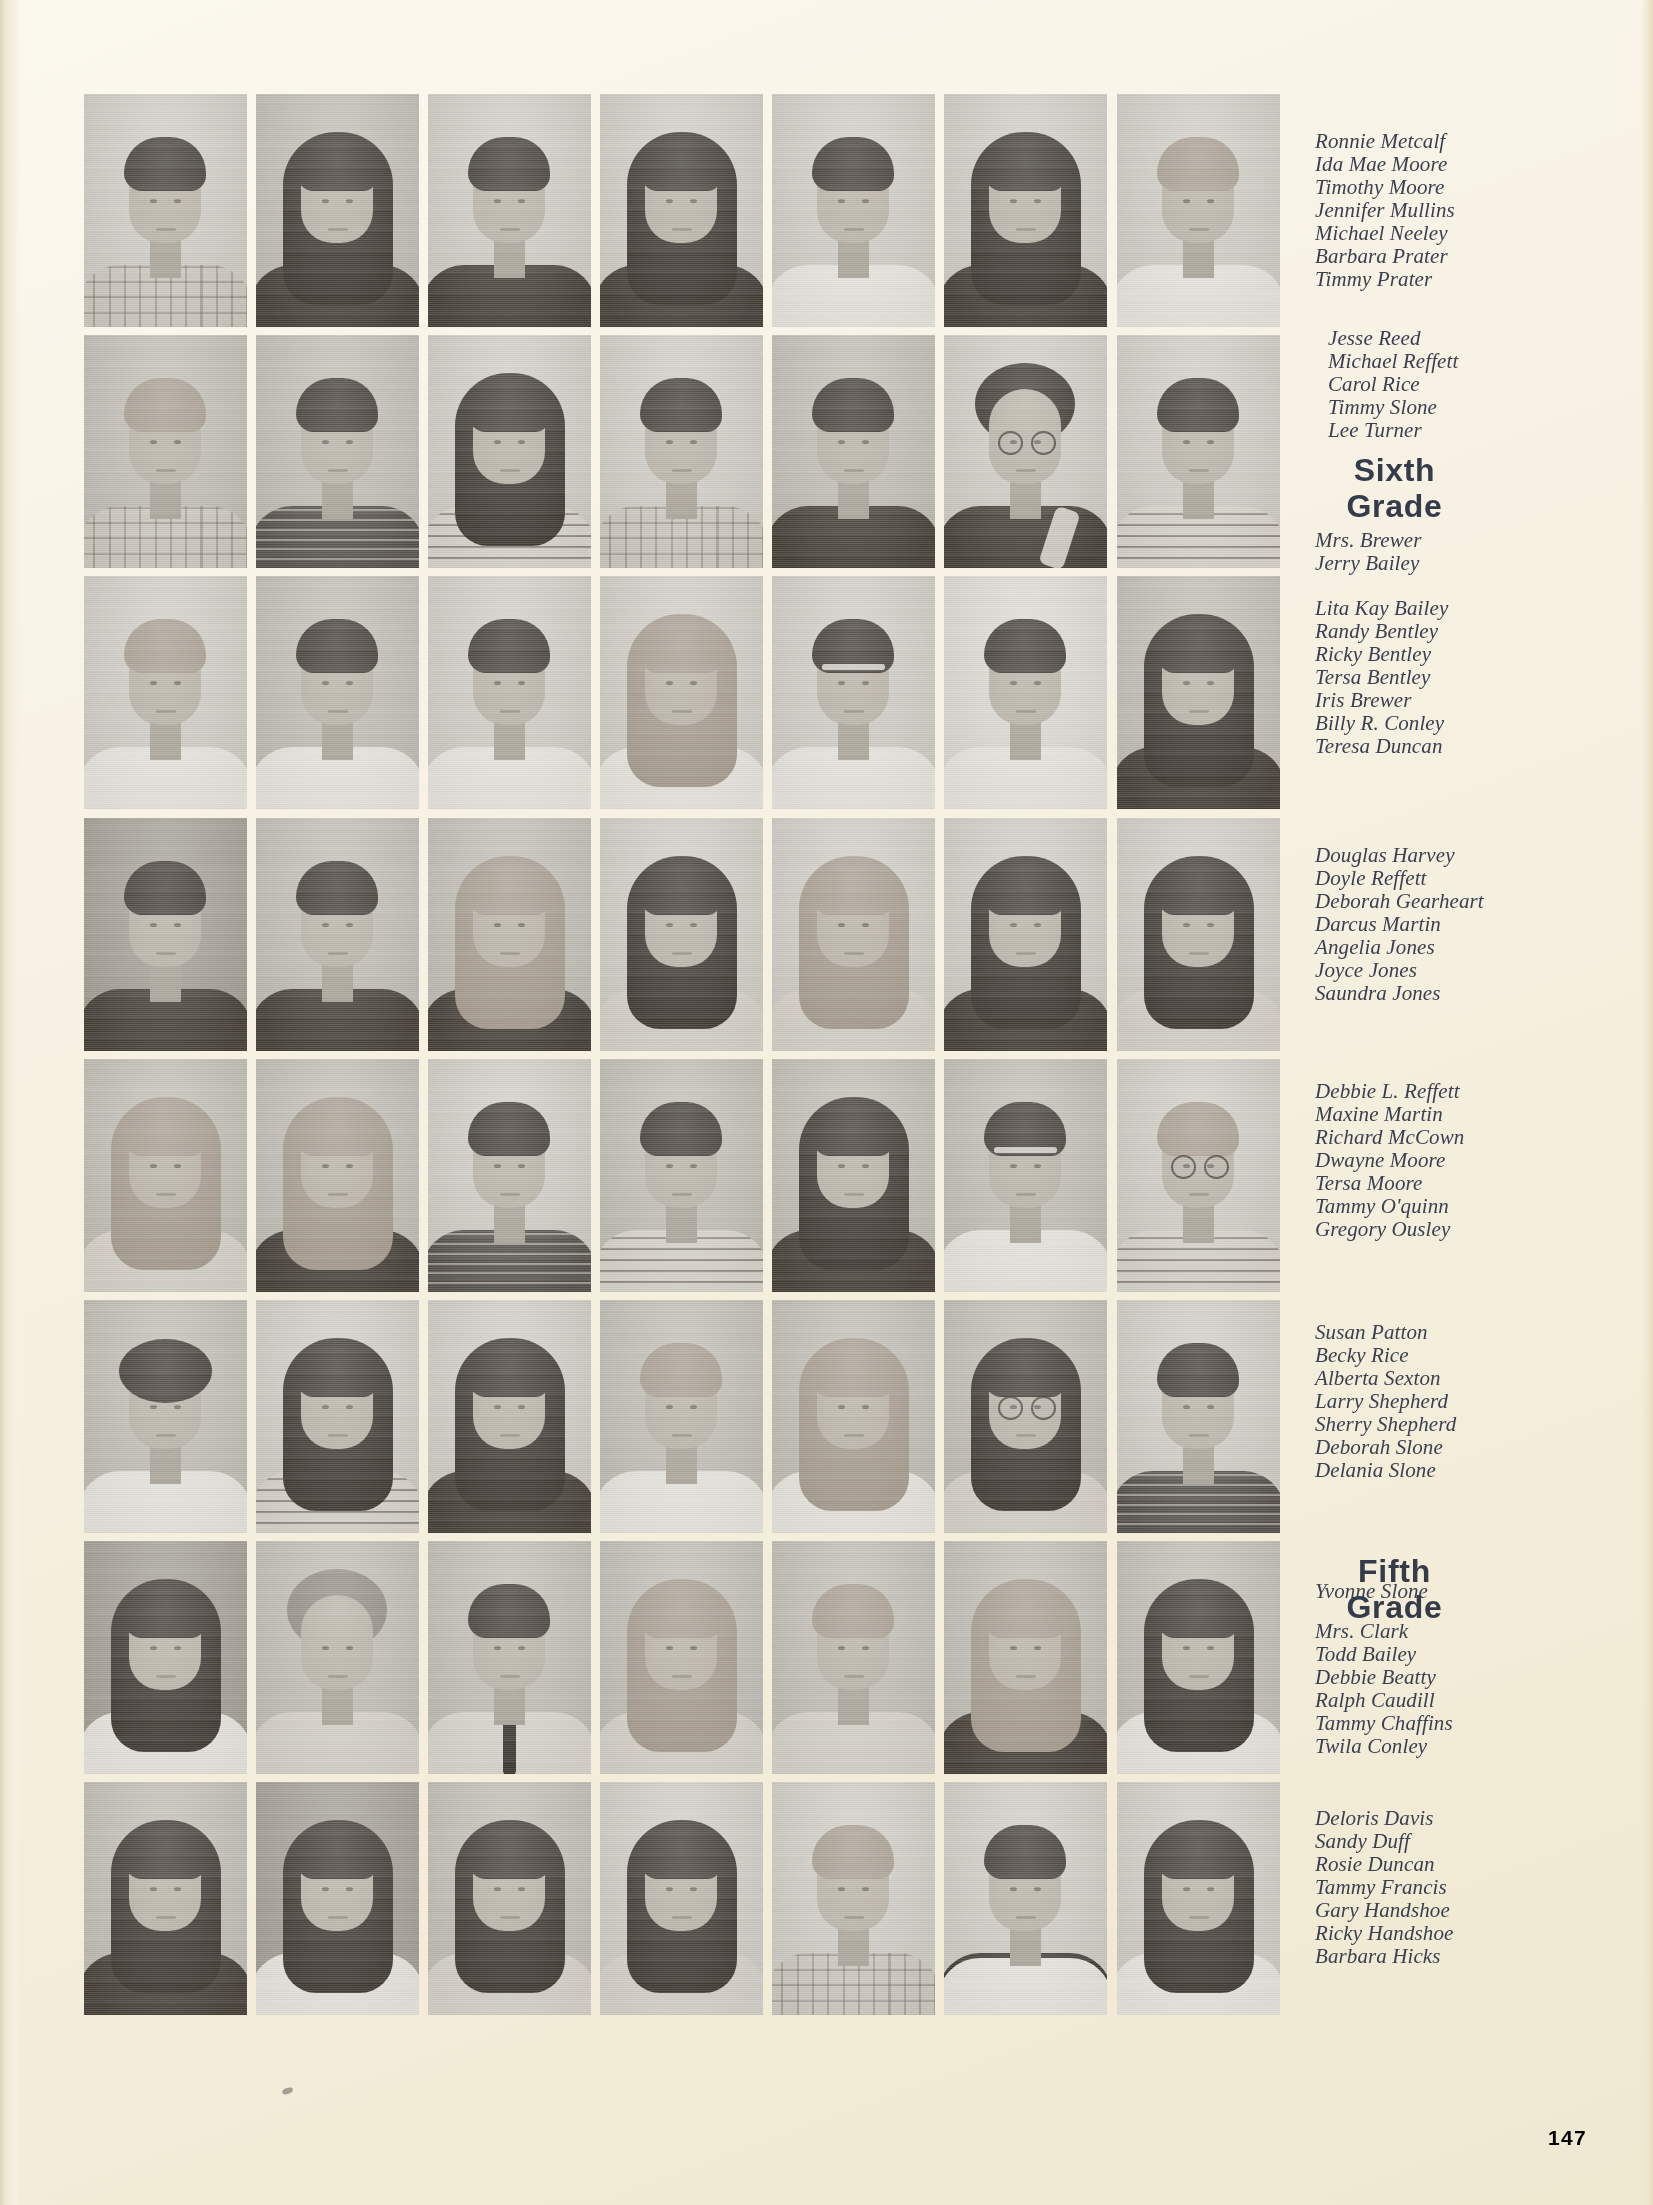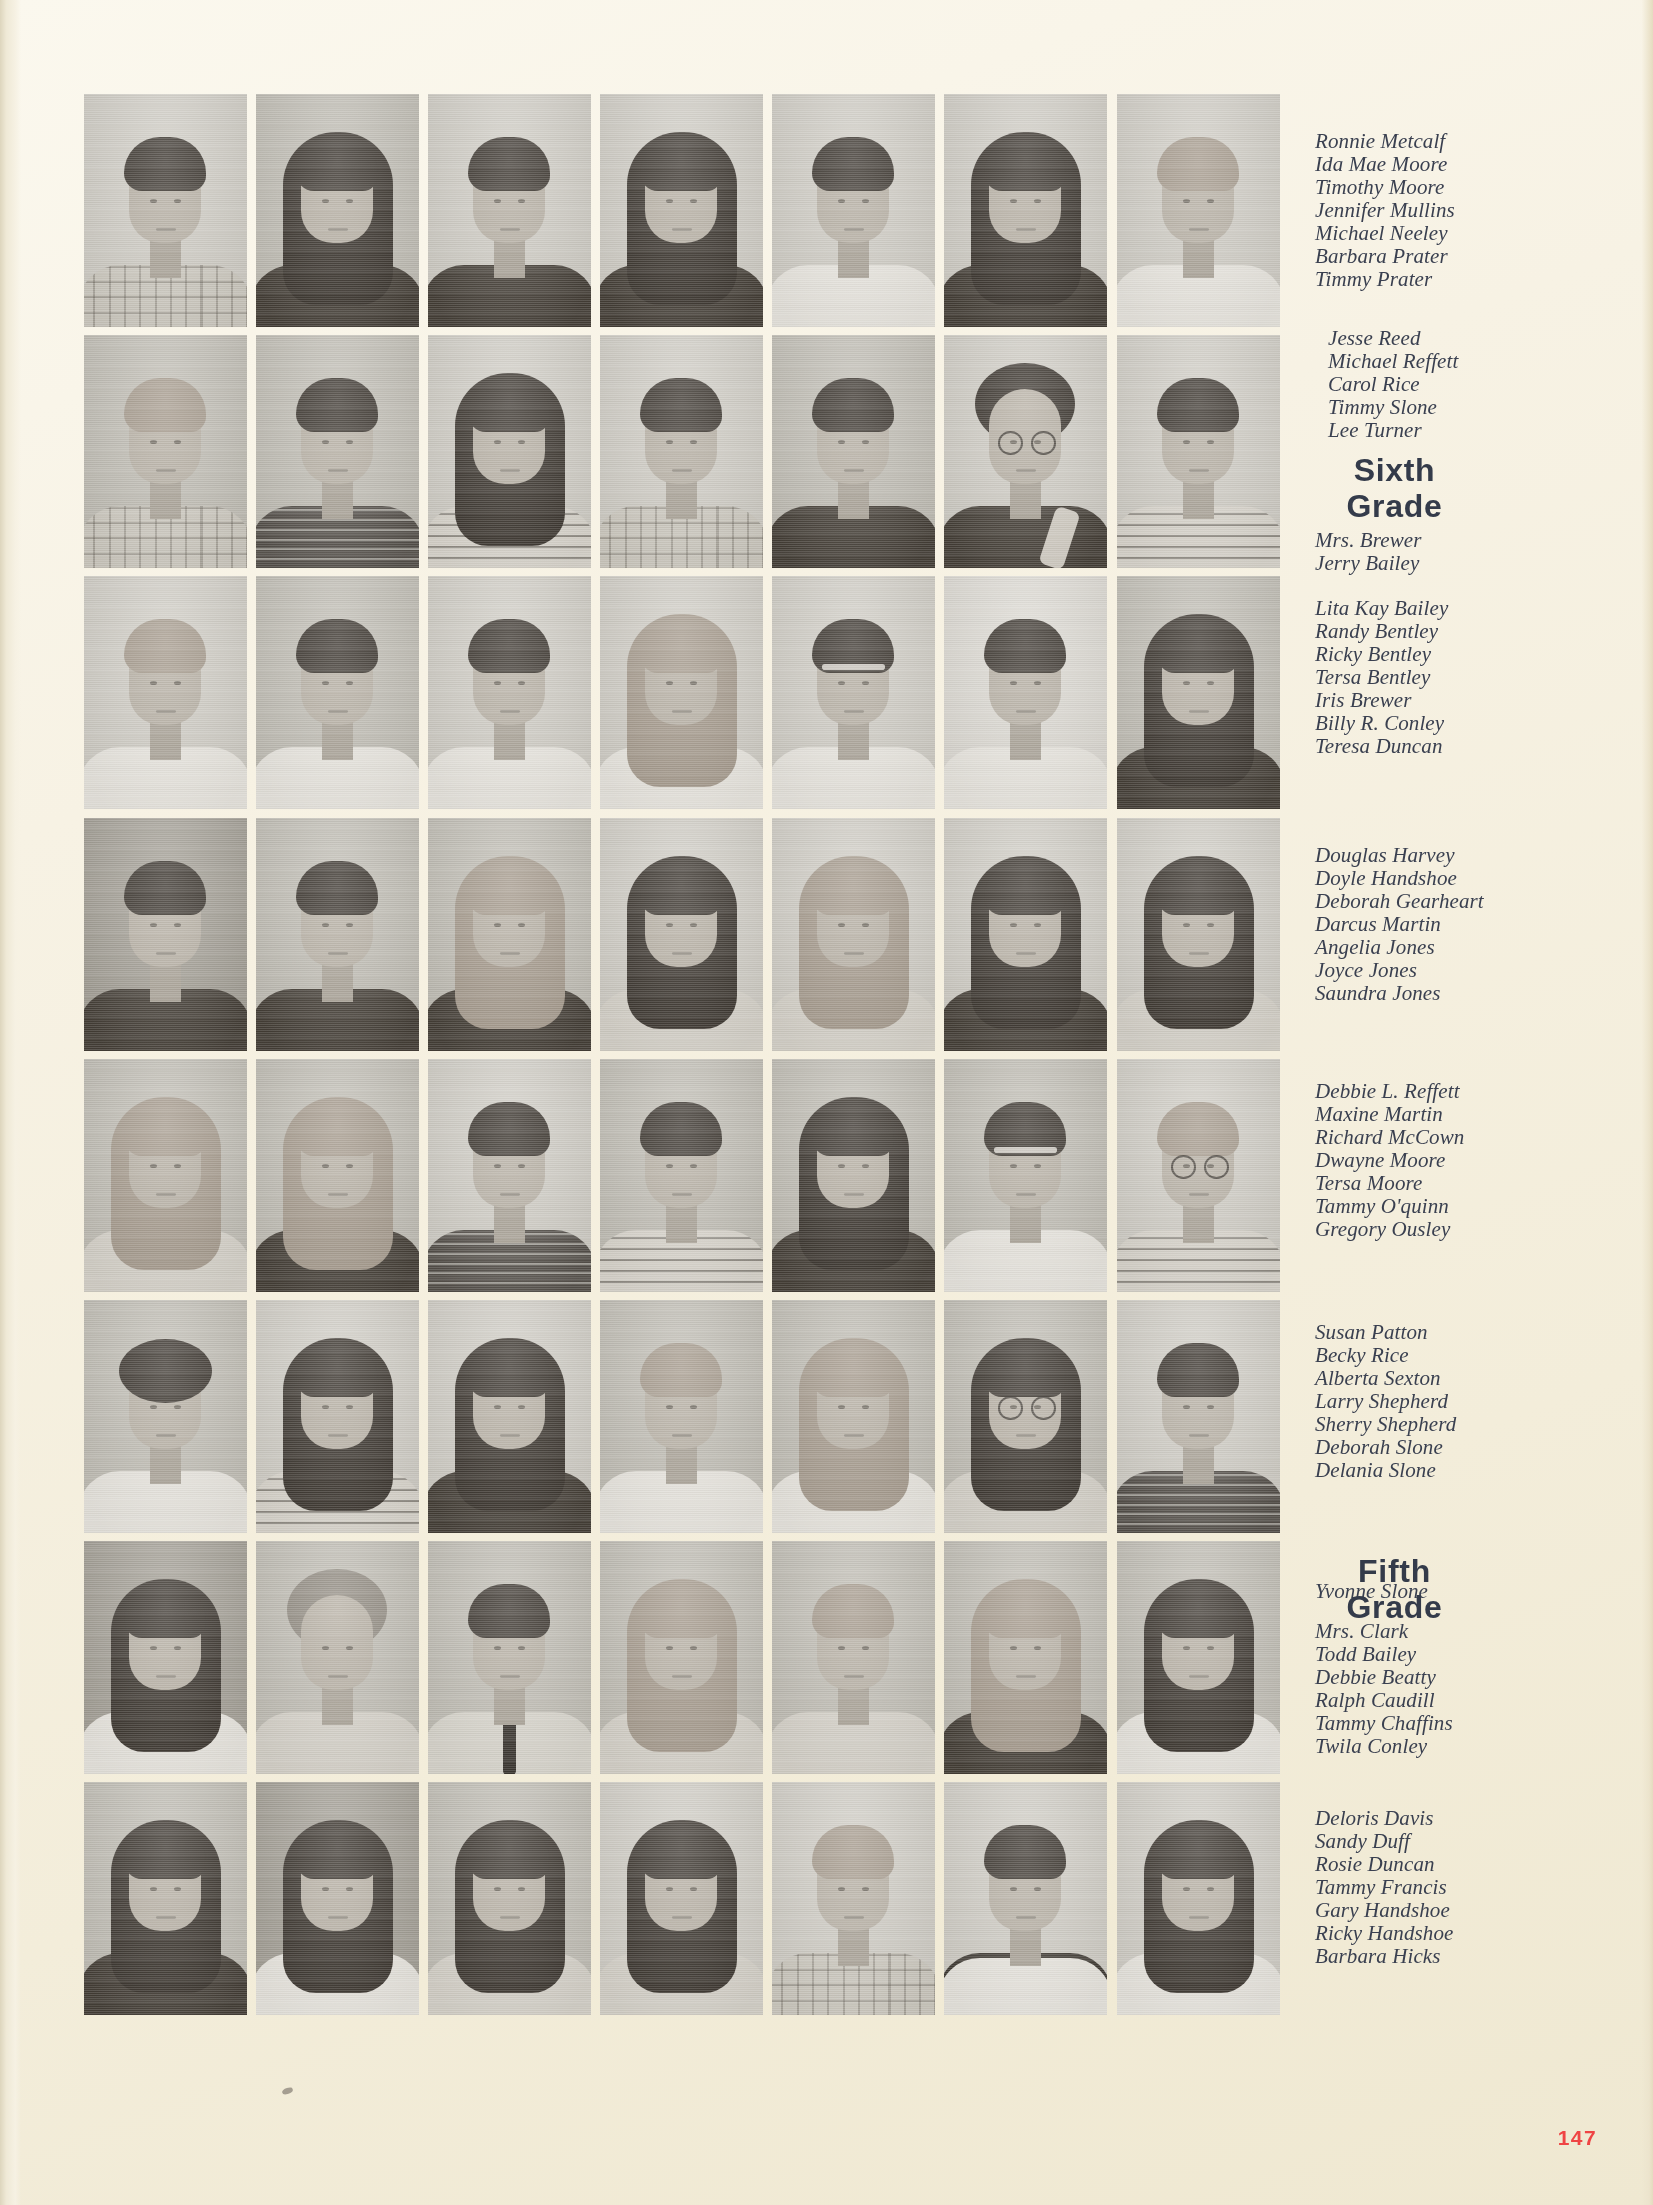--- a/index.html
+++ b/index.html
@@ -67,23 +67,23 @@
   .name-list{
     position:absolute;left:1315px;width:307px;
     font-size:21px;line-height:23px;color:#3a4050;letter-spacing:0.1px;font-style:italic;
   }
   .grade-heading{
     position:absolute;left:1290px;width:209px;text-align:center;
     font-family:"Liberation Sans","DejaVu Sans",sans-serif;font-weight:600;
     font-size:32px;line-height:36px;color:#343b4a;letter-spacing:0.7px;
   }
   .page-number{
-    position:absolute;left:1538px;top:2126px;width:59px;text-align:right;
+    position:absolute;left:1538px;top:2126px;width:59px;text-align:center;
     font-family:"Liberation Sans","DejaVu Sans",sans-serif;font-weight:700;
-    font-size:21px;color:#ef4444;letter-spacing:1.4px;
+    font-size:21px;color:#000000;letter-spacing:1.4px;
   }
   .ink-speck{
     position:absolute;left:282px;top:2088px;width:11px;height:6.3px;opacity:.5;
     background:#57504a;border-radius:60% 40% 55% 50%;transform:rotate(-14deg);
   }
 </style>
 </head>
 <body>
 
 <div class="edge-left"></div>
@@ -658,21 +658,21 @@
       <div>Lita Kay Bailey</div>
       <div>Randy Bentley</div>
       <div>Ricky Bentley</div>
       <div>Tersa Bentley</div>
       <div>Iris Brewer</div>
       <div>Billy R. Conley</div>
       <div>Teresa Duncan</div>
     </div>
     <div class="name-list" style="top: 844px;">
       <div>Douglas Harvey</div>
-      <div>Doyle Handshoe</div>
+      <div>Doyle Reffett</div>
       <div>Deborah Gearheart</div>
       <div>Darcus Martin</div>
       <div>Angelia Jones</div>
       <div>Joyce Jones</div>
       <div>Saundra Jones</div>
     </div>
     <div class="name-list" style="top: 1080px;">
       <div>Debbie L. Reffett</div>
       <div>Maxine Martin</div>
       <div>Richard McCown</div>

